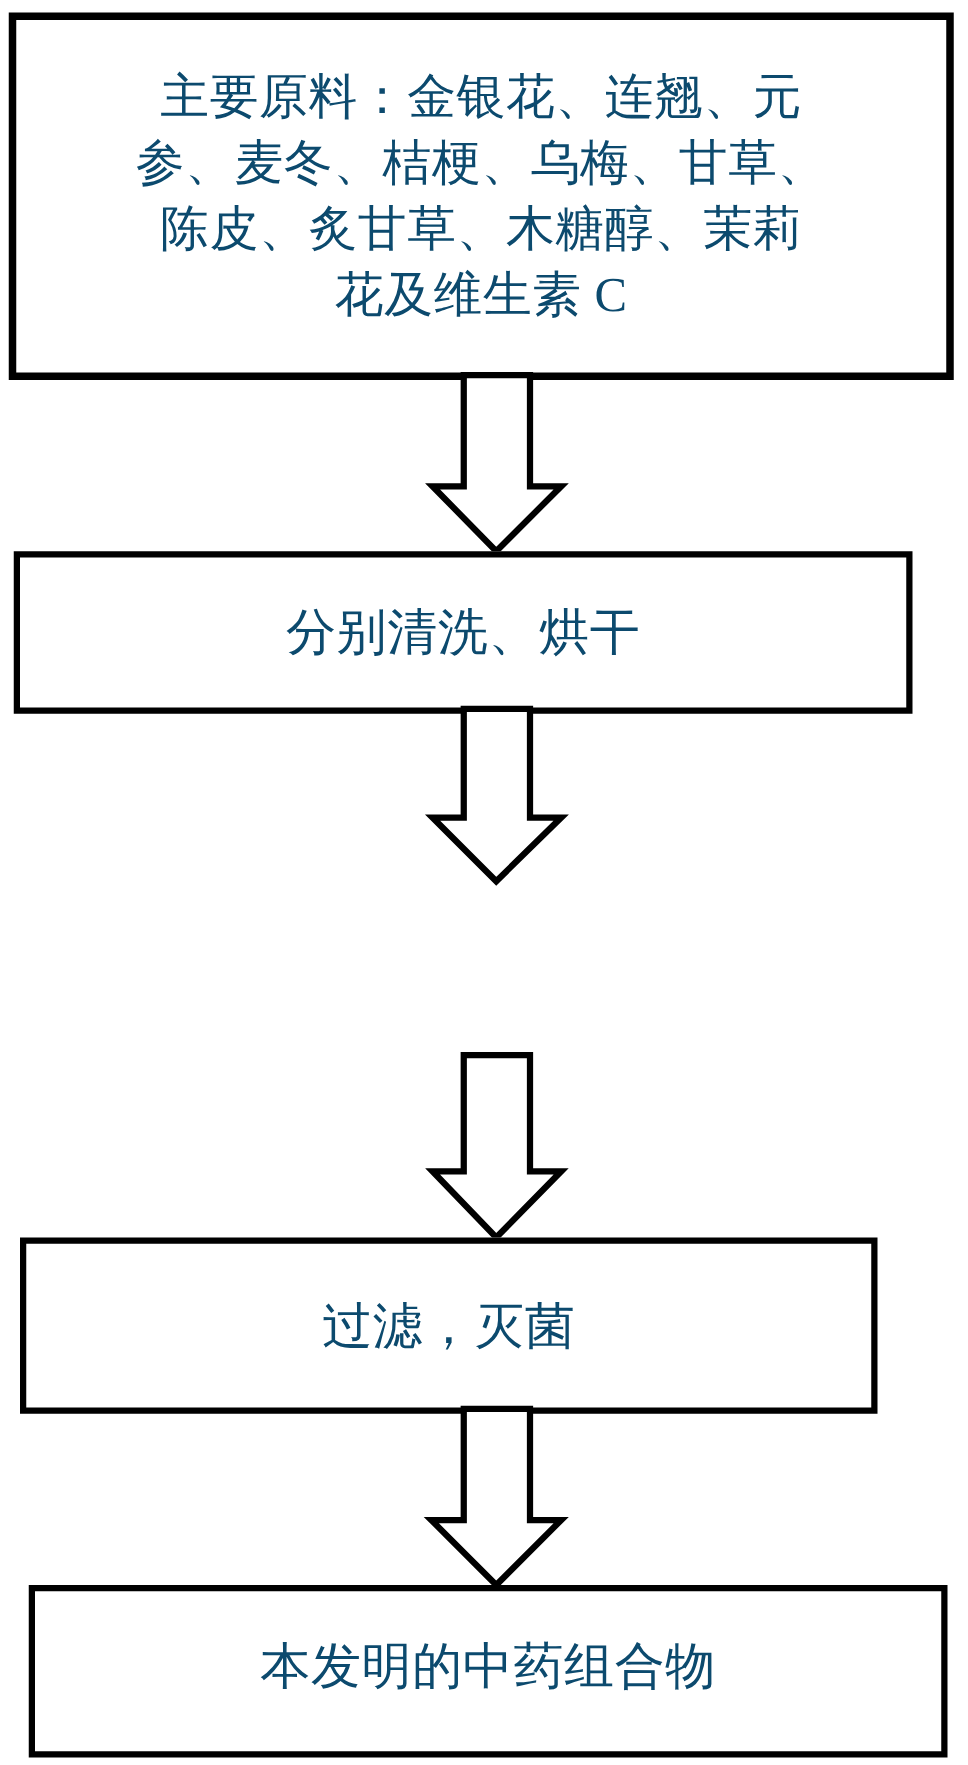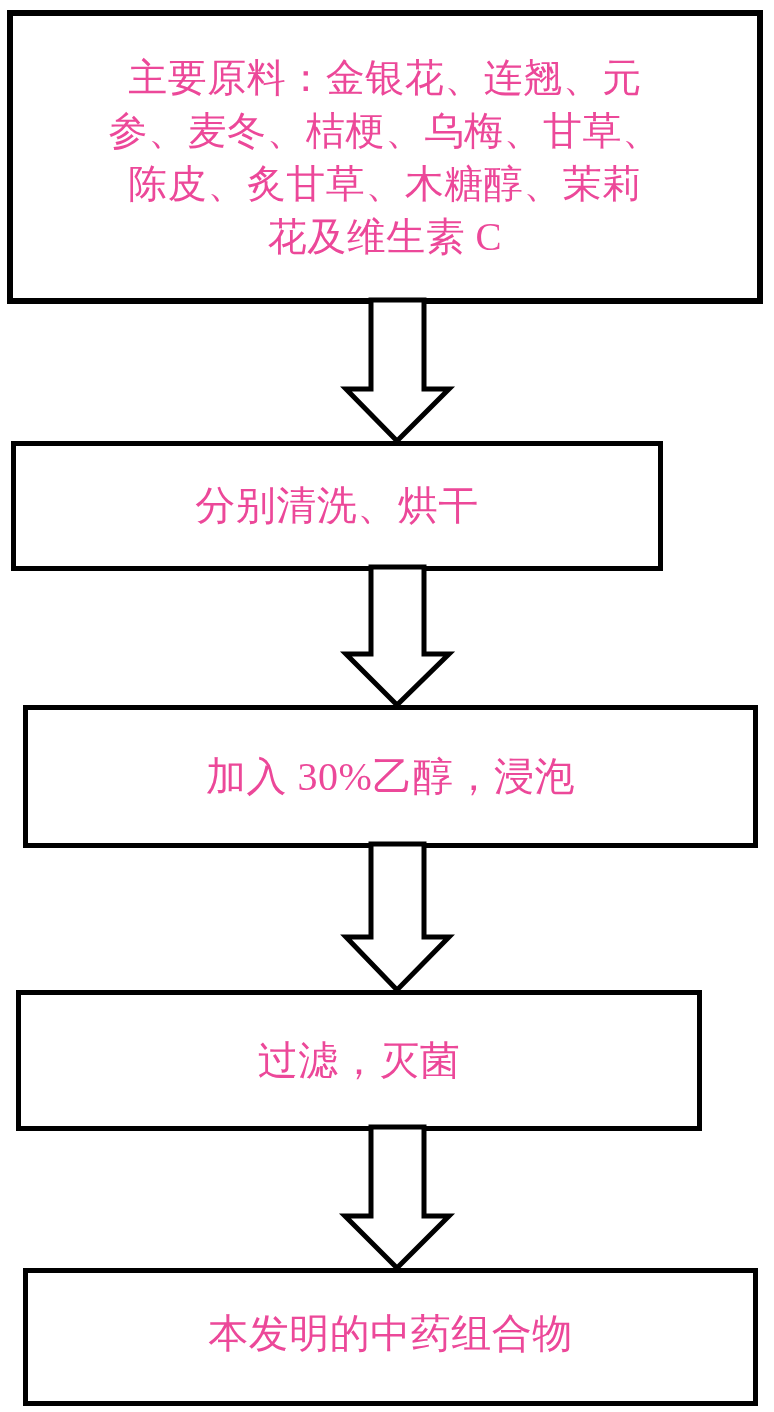--- a/index.html
+++ b/index.html
@@ -28,35 +28,35 @@
     justify-content: center;
     text-align: center;
     color: #000000;
   }
   .node-text {
     display: block;
     width: 100%;
     padding: 0 14px;
     box-sizing: border-box;
     white-space: pre-line;
-    color: #ec4899;
+    color: #0c4a6e;
     font-weight: 400;
     letter-spacing: 0.5px;
   }
   
   #node-ingredients {
     left: 7px;  top: 10px;   width: 756px;  height: 294px;
     border-width: 6px;
   }
   #node-ingredients .node-text {
     font-size: 39px;
     line-height: 53px;
   }
   #node-wash-dry {
-    left: 11px; top: 441px;  width: 652px;  height: 130px;
+    left: 11px; top: 441px;  width: 719px;  height: 130px;
   }
   #node-ethanol {
     left: 23px; top: 705px;  width: 735px;  height: 143px;
   }
   #node-filter {
     left: 16px; top: 990px;  width: 686px;  height: 141px;
   }
   #node-product {
     left: 23px; top: 1268px; width: 735px;  height: 138px; font-family: Liberation Mono, monospace;
   }
@@ -98,23 +98,20 @@
   </svg>
 
   <div class="node" id="node-wash-dry">
     <span class="node-text">分别清洗、烘干</span>
   </div>
 
   <svg class="arrow" width="774" height="1412" viewBox="0 0 774 1412">
     <polygon points="371,567 424,567 424,654 449,654 397,705 346,654 371,654"></polygon>
   </svg>
 
-  <div class="node" id="node-ethanol">
-    <span class="node-text">加入 30%乙醇，浸泡</span>
-  </div>
 
   <svg class="arrow" width="774" height="1412" viewBox="0 0 774 1412">
     <polygon points="371,844 424,844 424,937 449,937 397,990 346,937 371,937"></polygon>
   </svg>
 
   <div class="node" id="node-filter">
     <span class="node-text">过滤，灭菌</span>
   </div>
 
   <svg class="arrow" width="774" height="1412" viewBox="0 0 774 1412">

